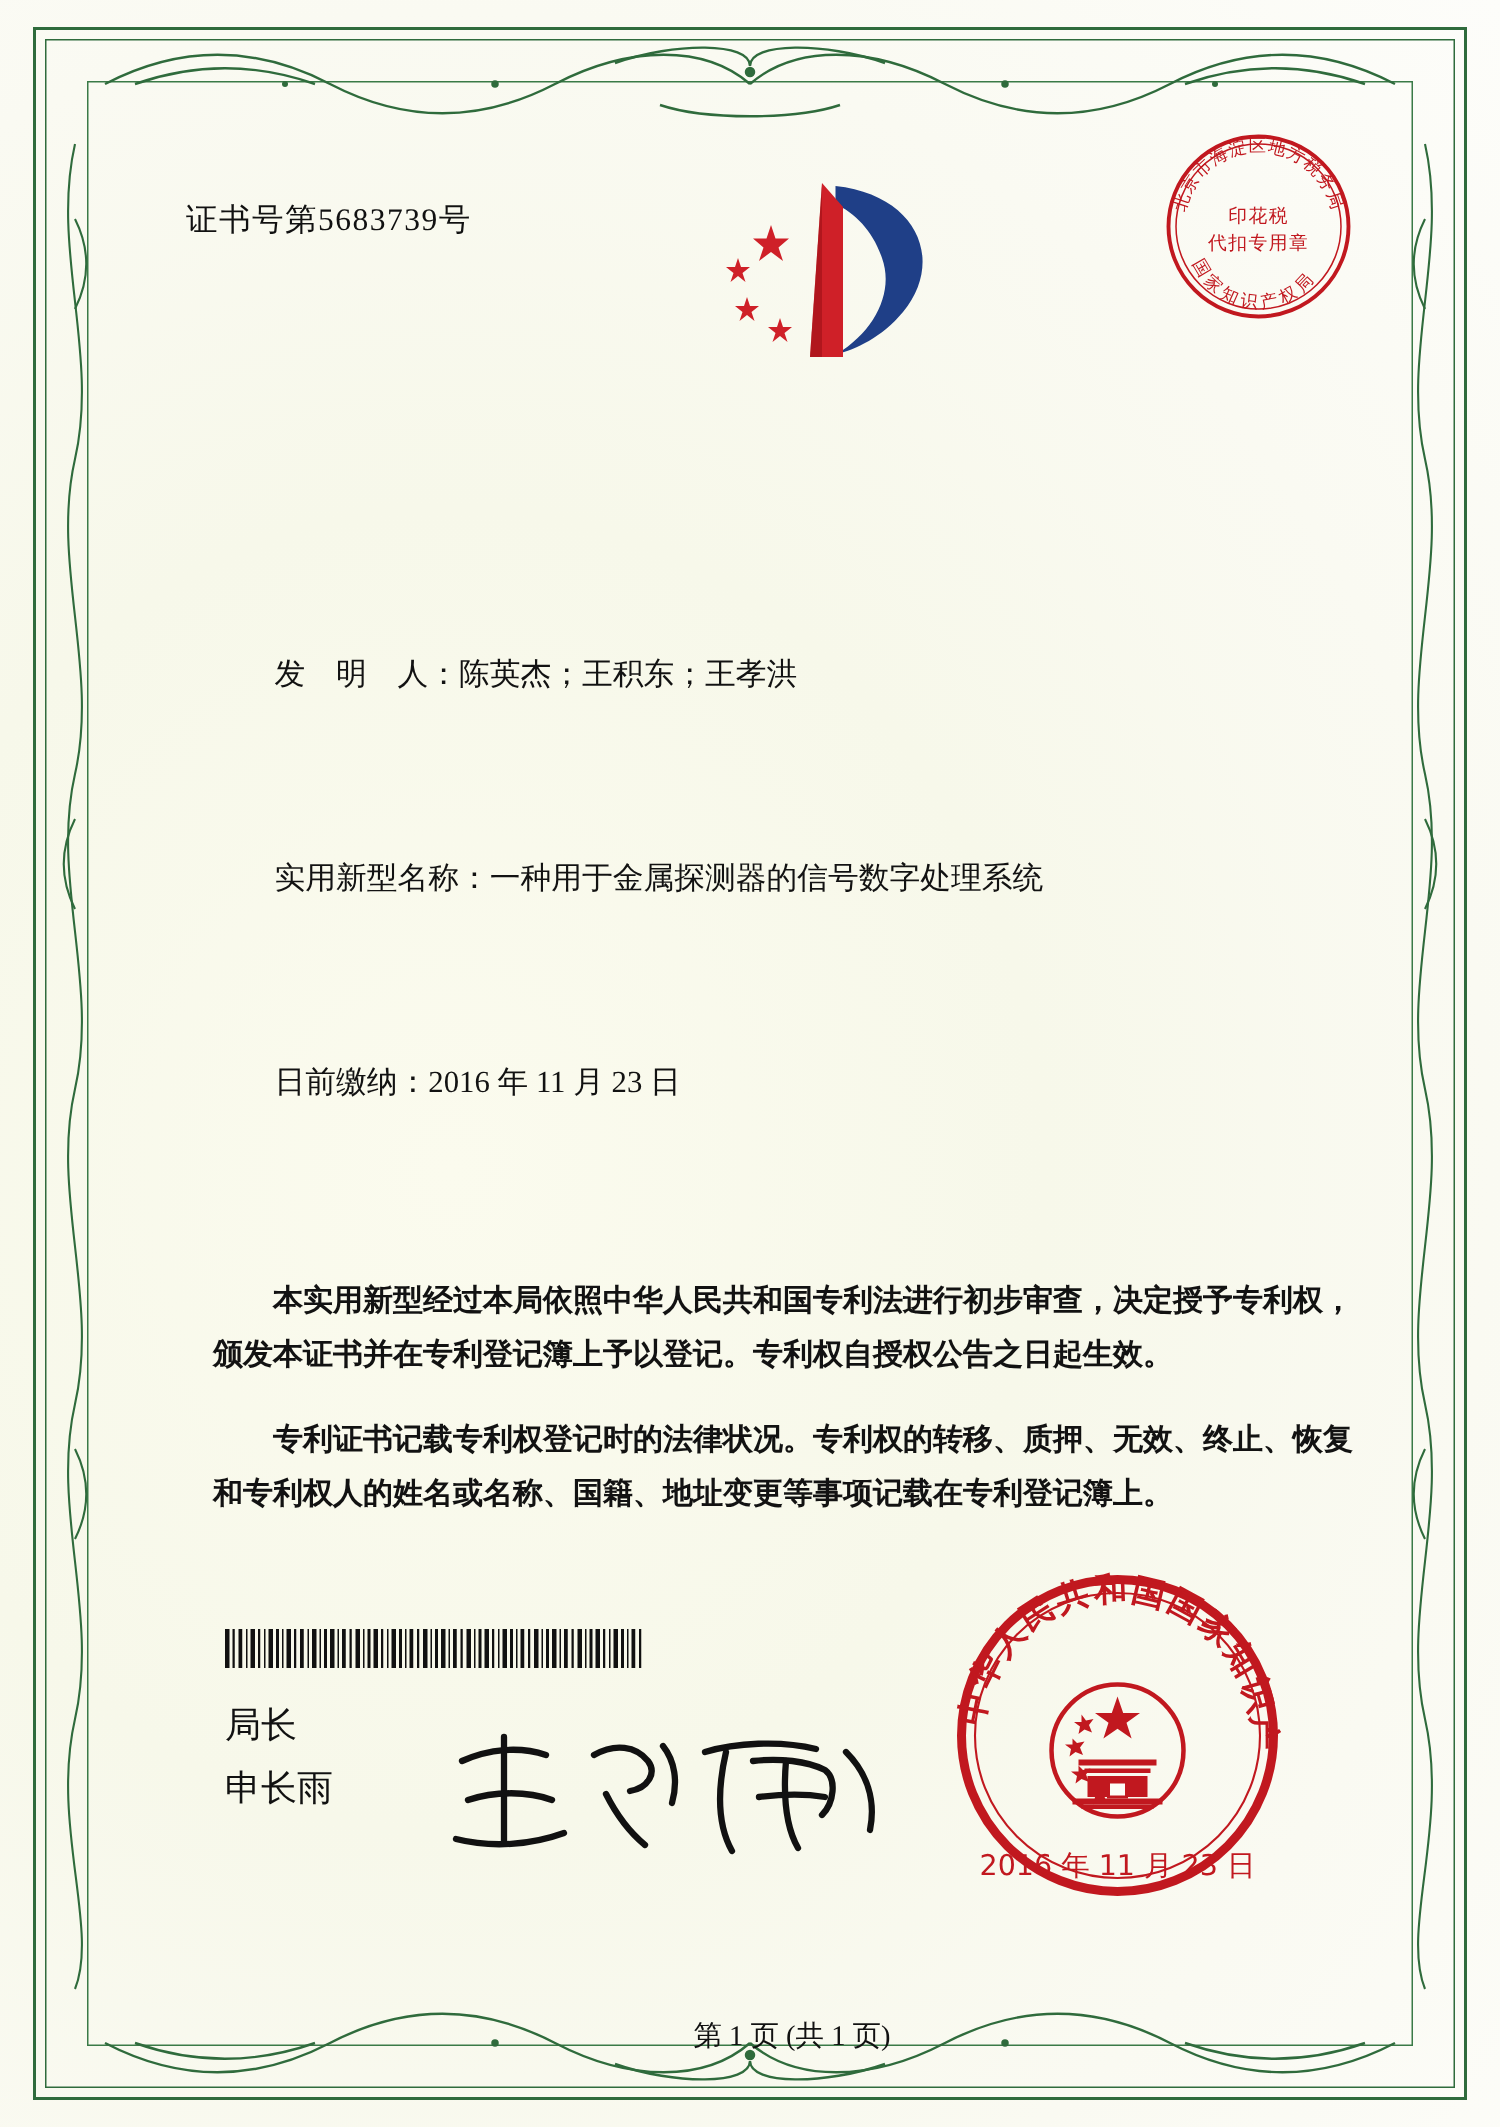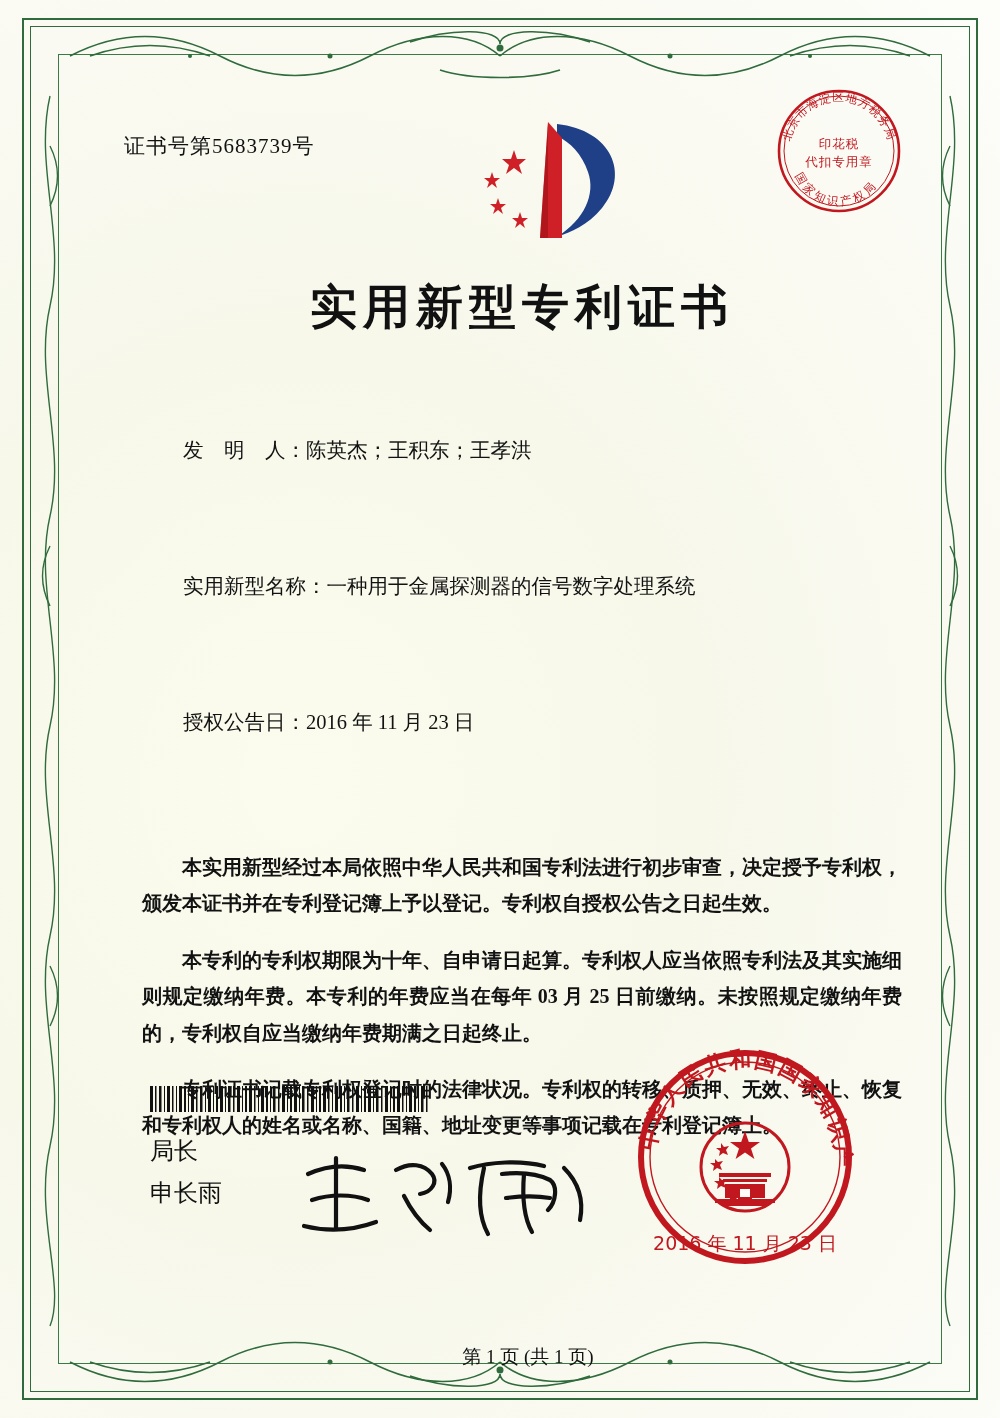--- a/index.html
+++ b/index.html
@@ -206,37 +206,35 @@
           <textPath href="#arcTop" startOffset="6%">北京市海淀区地方税务局</textPath>
         </text>
         <text font-size="11.5" fill="#c1181f" font-family="DejaVu Sans, sans-serif" letter-spacing="3">
           <textPath href="#arcBot" startOffset="12%">国家知识产权局</textPath>
         </text>
         <text x="75" y="72" text-anchor="middle" font-size="12.5" fill="#c1181f" font-family="DejaVu Sans, sans-serif" letter-spacing="1">印花税</text>
         <text x="75" y="90" text-anchor="middle" font-size="12.5" fill="#c1181f" font-family="DejaVu Sans, sans-serif" letter-spacing="1">代扣专用章</text>
       </svg>
     </div>
 
-    <div class="title">实用新型专利证书</div>
 
     <div class="fields">
       <div class="field">
         <span class="lbl">发　明　人：</span><span class="val">陈英杰；王积东；王孝洪</span>
       </div>
       <div class="field">
         <span class="lbl">实用新型名称：</span><span class="val">一种用于金属探测器的信号数字处理系统</span>
       </div>
       <div class="field">
-        <span class="lbl">授权公告日：</span><span class="val">2016 年 11 月 23 日</span>
+        <span class="lbl">日前缴纳：</span><span class="val">2016 年 11 月 23 日</span>
       </div>
     </div>
 
     <div class="para-block">
       <p class="para">本实用新型经过本局依照中华人民共和国专利法进行初步审查，决定授予专利权，颁发本证书并在专利登记簿上予以登记。专利权自授权公告之日起生效。</p>
-      <p class="para">本专利的专利权期限为十年、自申请日起算。专利权人应当依照专利法及其实施细则规定缴纳年费。本专利的年费应当在每年 03 月 25 日前缴纳。未按照规定缴纳年费的，专利权自应当缴纳年费期满之日起终止。</p>
       <p class="para">专利证书记载专利权登记时的法律状况。专利权的转移、质押、无效、终止、恢复和专利权人的姓名或名称、国籍、地址变更等事项记载在专利登记簿上。</p>
     </div>
 
     <div class="barcode">
       <svg viewBox="0 0 290 26" width="290" height="26" preserveAspectRatio="none">
         <g fill="#111">
           <rect x="0" y="0" width="3" height="26"></rect>
             <rect x="5" y="0" width="1.5" height="26"></rect>
           <rect x="9" y="0" width="2.5" height="26"></rect>
             <rect x="14" y="0" width="1" height="26"></rect>

